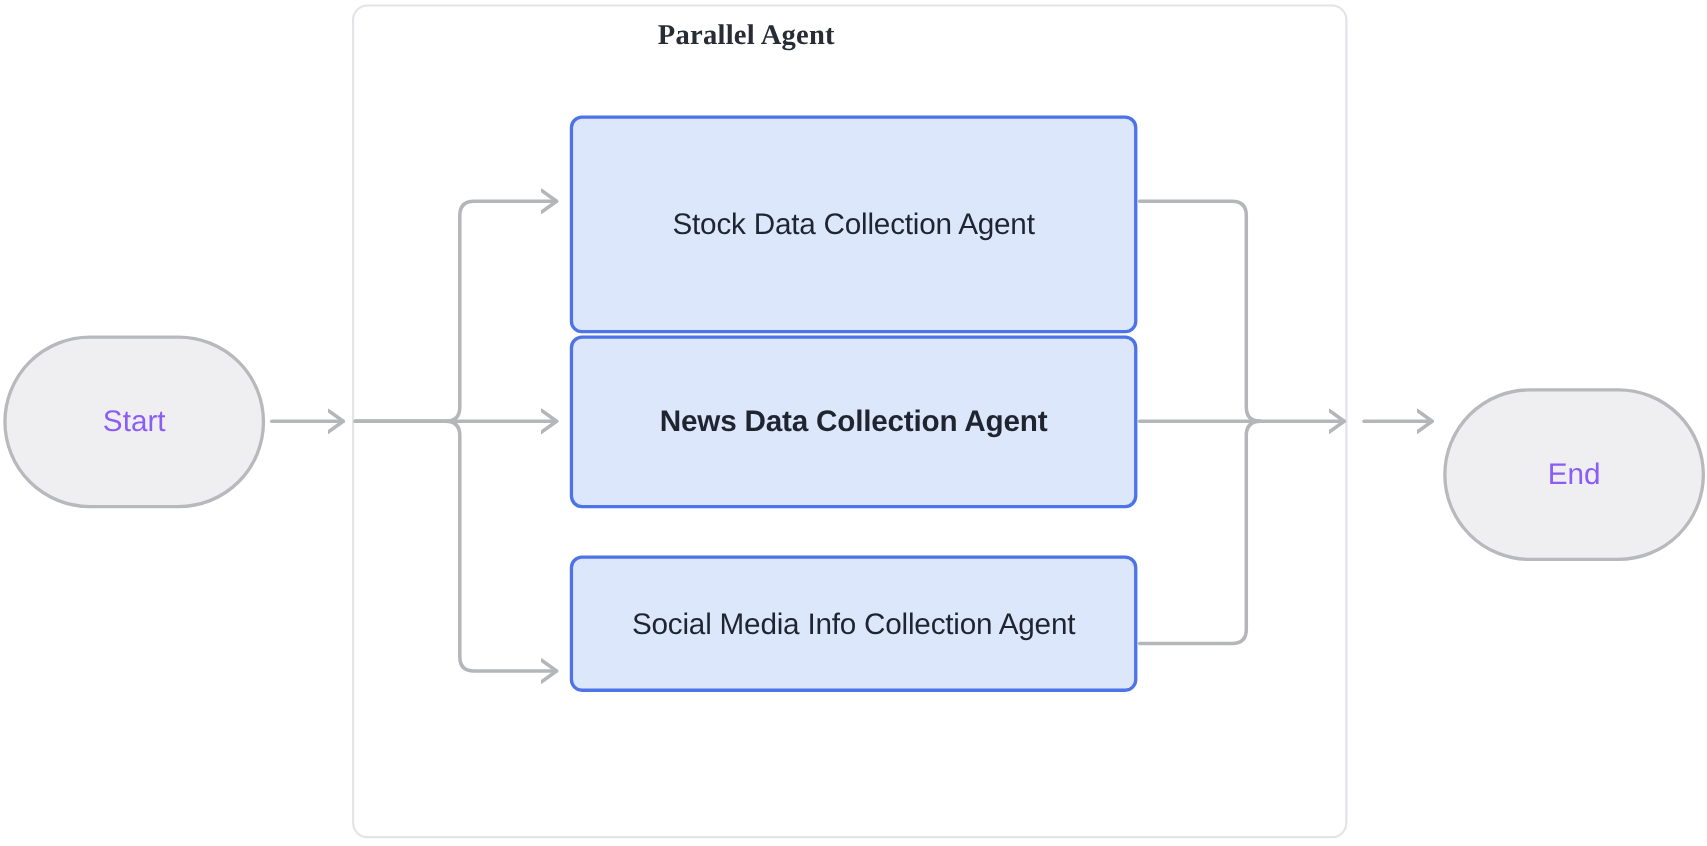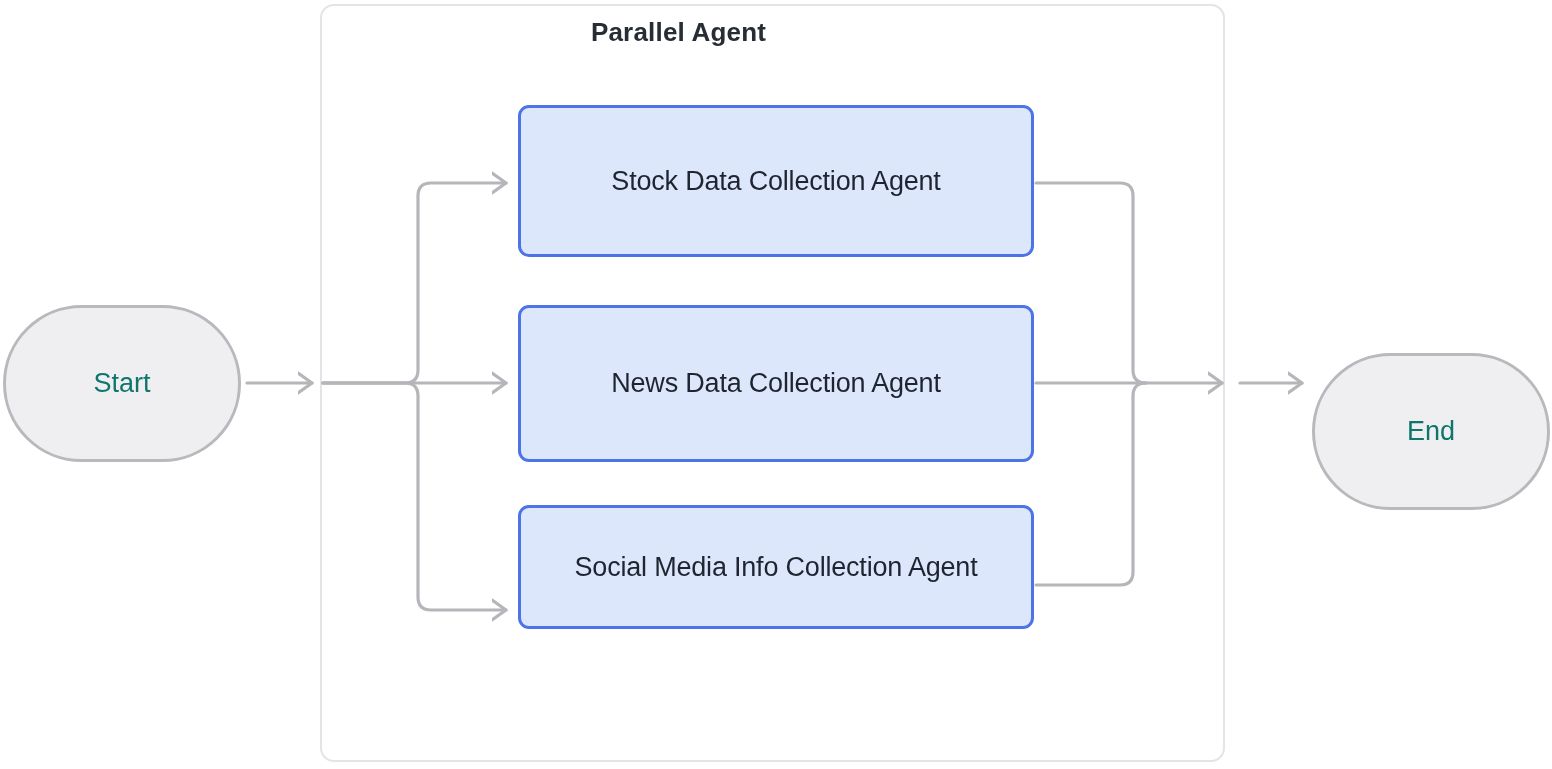--- a/index.html
+++ b/index.html
@@ -30,58 +30,59 @@
   .subgraph-title {
     position: absolute;
     left: 320px;
     top: 17px;
     width: 717px;
     text-align: center;
     font-size: 26px;
     font-weight: 700;
     color: #272c35;
     letter-spacing: 0.2px;
+    font-family: Liberation Serif, serif;
   }
   
   .terminal {
     position: absolute;
     width: 238px;
     height: 157px;
     top: 305px;
     background: #efeff1;
     border: 3px solid #b8b9bd;
     border-radius: 85px;
     box-sizing: border-box;
     display: flex;
     align-items: center;
     justify-content: center;
     font-size: 27px;
-    color: #0f766e;
+    color: #8b5cf6;
   }
   #node-start { left: 3px; }
   #node-end  { left: 1312px; margin-top: 48px; }
   
   .agent-box {
     position: absolute;
     left: 518px;
     width: 516px;
-    height: 152px;
+    height: 198px;
     background: #dde7fb;
     border: 3px solid #4d73e8;
     border-radius: 11px;
     box-sizing: border-box;
     display: flex;
     align-items: center;
     justify-content: center;
     font-size: 27px;
     letter-spacing: -0.2px;
     color: #1f2530;
   }
   #agent-0 { top: 105px; }
-  #agent-1 { top: 305px; height: 157px; }
+  #agent-1 { top: 305px; height: 157px; font-weight: bold; }
   #agent-2 { top: 505px; height: 124px; }
   
   #edges {
     position: absolute;
     left: 0;
     top: 0;
     width: 1552px;
     height: 769px;
   }
   #edges path.edge {

